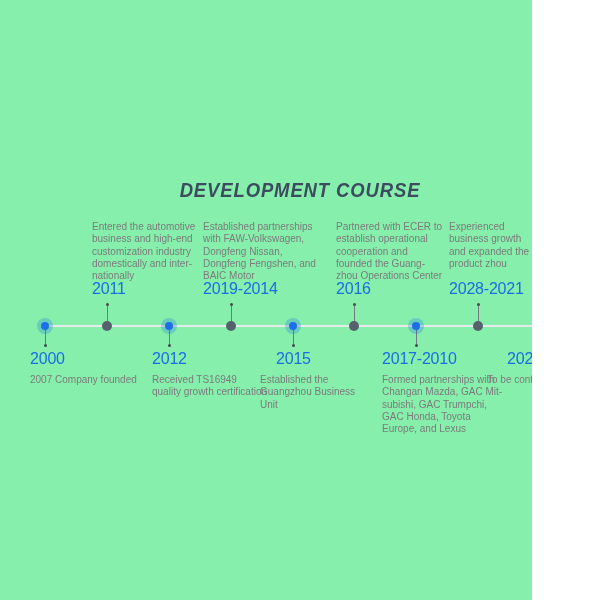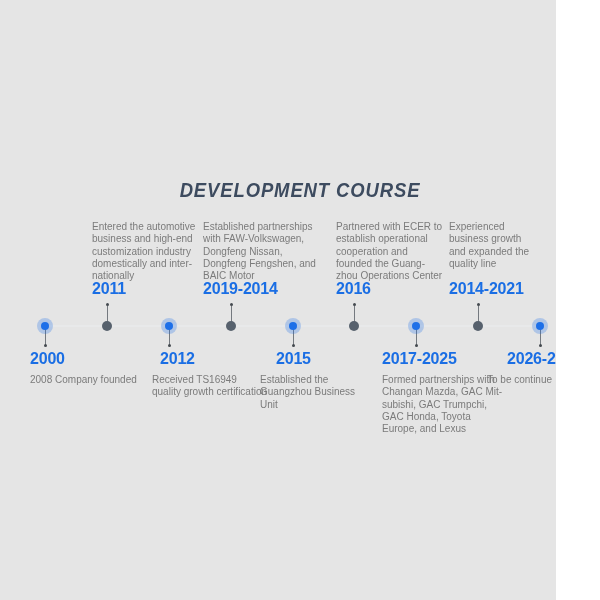--- a/index.html
+++ b/index.html
@@ -1,18 +1,18 @@
 <!DOCTYPE html>
 <html><head>
 <meta charset="utf-8">
 <style>
   html,body{margin:0;padding:0;background:#fff;}
   .canvas{
-    position:relative;width:556px;height:600px;background:#e5e5e5;
-    font-family:"Liberation Sans",sans-serif;overflow:hidden;
+    position:relative;width:496px;height:600px;background:#86efac;
+    font-family:"Liberation Sans",sans-serif;overflow:hidden;padding-left:36px;
   }
   .title{
     position:absolute;left:0;top:178px;width:600px;margin:0;
     text-align:center;font-size:21px;font-weight:700;font-style:italic;
     letter-spacing:1px;color:#3d4b5f;transform:scaleX(0.88);
   }
   .axis{
     position:absolute;left:45px;top:325px;width:495px;height:2px;
     background:#e8e9ea;
   }
@@ -23,21 +23,21 @@
   .tiny{position:absolute;left:-1.5px;width:3px;height:3px;border-radius:50%;background:#44494f;}
   .marker.top .tiny{top:303px;}
   .marker.bottom .tiny{top:344px;}
   .dot{position:absolute;border-radius:50%;}
   .marker.gray .dot{left:-5px;top:321px;width:10px;height:10px;background:#57616d;}
   .marker.blue .dot{
     left:-4px;top:322px;width:8px;height:8px;background:#1d6fe8;
     box-shadow:0 0 0 4px rgba(29,111,232,0.27);
   }
   .year{
-    position:absolute;font-size:16px;font-weight:700;color:#1a6ee4;
+    position:absolute;font-size:16px;font-weight:400;color:#1a6ee4;
     letter-spacing:-0.2px;line-height:1;white-space:nowrap;
   }
   .desc{
     position:absolute;font-size:10px;line-height:12.3px;color:#7b7b7b;
     white-space:pre-line;width:150px;
   }
   .t-desc{top:221px;}
   .t-year{top:281px;}
   .b-year{top:351px;}
   .b-desc{top:374px;}
@@ -92,34 +92,34 @@
     <div class="dot"></div>
   </div>
   <div class="marker bottom blue" style="left:540px">
     <div class="stem"></div>
     <div class="tiny"></div>
     <div class="dot"></div>
   </div>
 
   <div class="item">
     <div class="year b-year" style="left:30px">2000</div>
-    <div class="desc b-desc" style="left:30px;width:130px">2008 Company founded</div>
+    <div class="desc b-desc" style="left:30px;width:130px">2007 Company founded</div>
   </div>
 
   <div class="item">
     <div class="desc t-desc" style="left:92px;width:120px">Entered the automotive
 business and high-end
 customization industry
 domestically and inter-
 nationally</div>
     <div class="year t-year" style="left:92px">2011</div>
   </div>
 
   <div class="item">
-    <div class="year b-year" style="left:160px">2012</div>
+    <div class="year b-year" style="left:152px">2012</div>
     <div class="desc b-desc" style="left:152px;width:140px">Received TS16949
 quality growth certification</div>
   </div>
 
   <div class="item">
     <div class="desc t-desc" style="left:203px;width:125px">Established partnerships
 with FAW-Volkswagen,
 Dongfeng Nissan,
 Dongfeng Fengshen, and
 BAIC Motor</div>
@@ -136,34 +136,34 @@
   <div class="item">
     <div class="desc t-desc" style="left:336px;width:115px">Partnered with ECER to
 establish operational
 cooperation and
 founded the Guang-
 zhou Operations Center</div>
     <div class="year t-year" style="left:336px">2016</div>
   </div>
 
   <div class="item">
-    <div class="year b-year" style="left:382px">2017-2025</div>
+    <div class="year b-year" style="left:382px">2017-2010</div>
     <div class="desc b-desc" style="left:382px;width:130px">Formed partnerships with
 Changan Mazda, GAC Mit-
 subishi, GAC Trumpchi,
 GAC Honda, Toyota
 Europe, and Lexus</div>
   </div>
 
   <div class="item">
     <div class="desc t-desc" style="left:449px;width:95px">Experienced
 business growth
 and expanded the
-quality line</div>
-    <div class="year t-year" style="left:449px">2014-2021</div>
+product zhou</div>
+    <div class="year t-year" style="left:449px">2028-2021</div>
   </div>
 
   <div class="item">
     <div class="year b-year" style="left:507px">2026-2024</div>
     <div class="desc b-desc" style="left:487px;width:90px">To be continue</div>
   </div>
 
 </div>
 
 </body></html>

